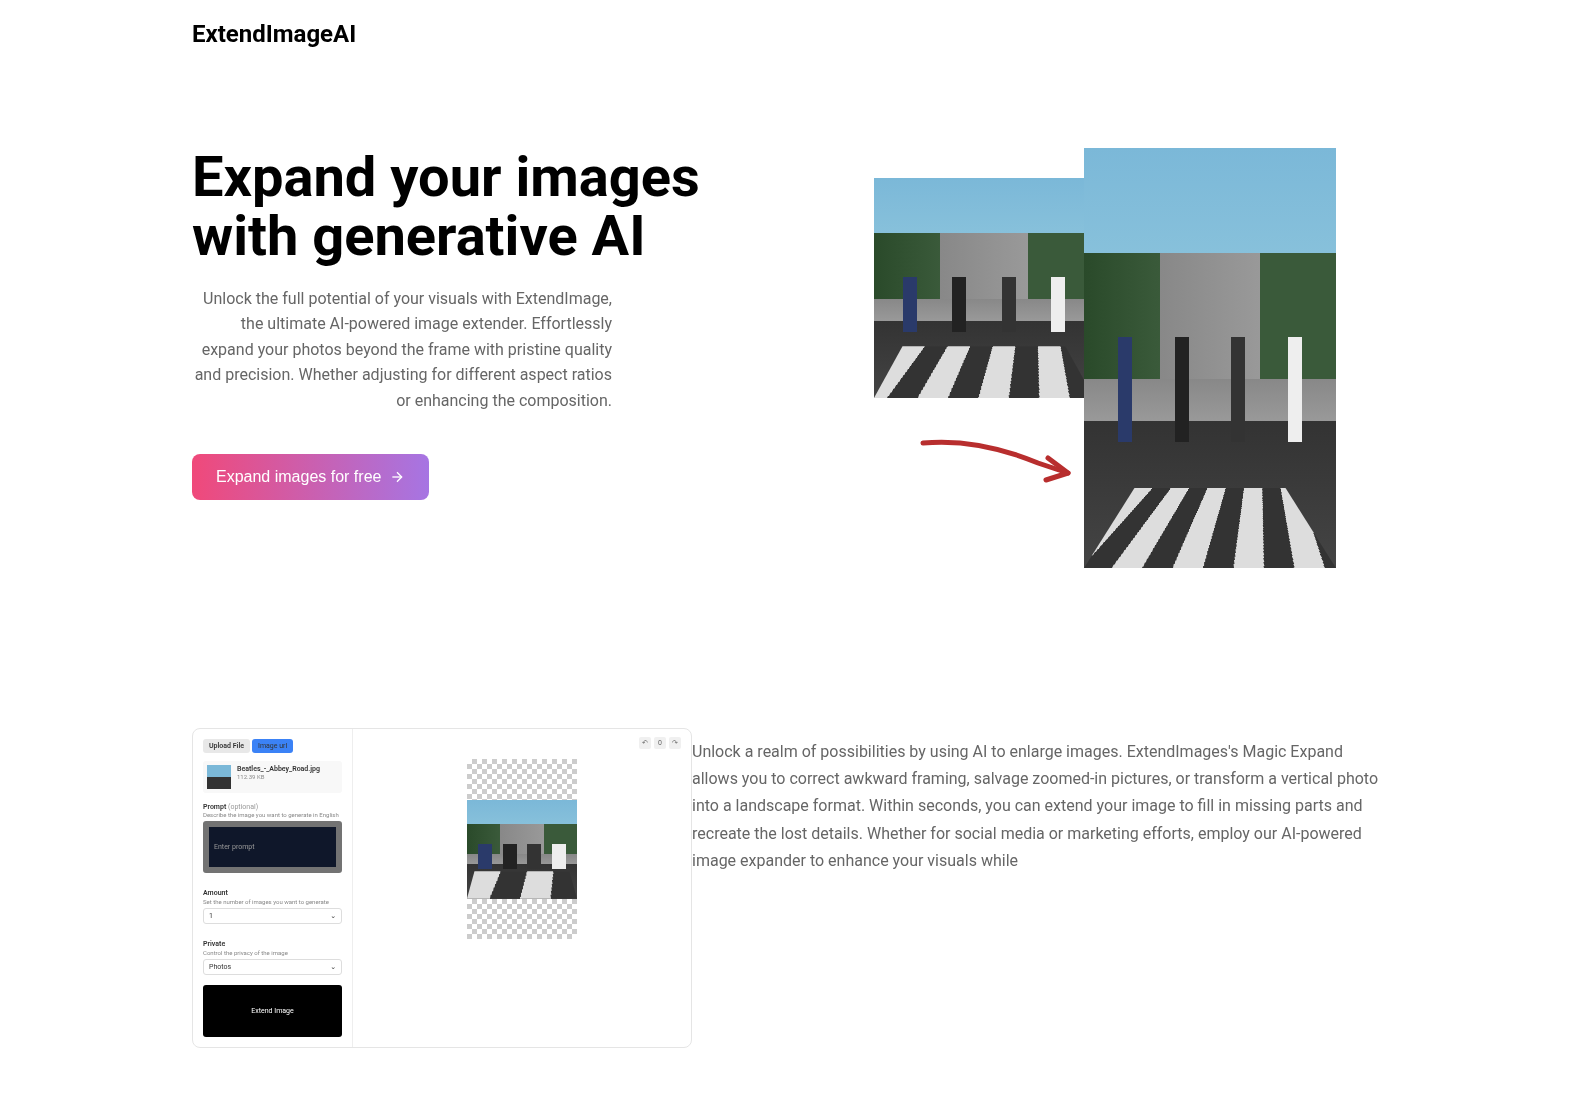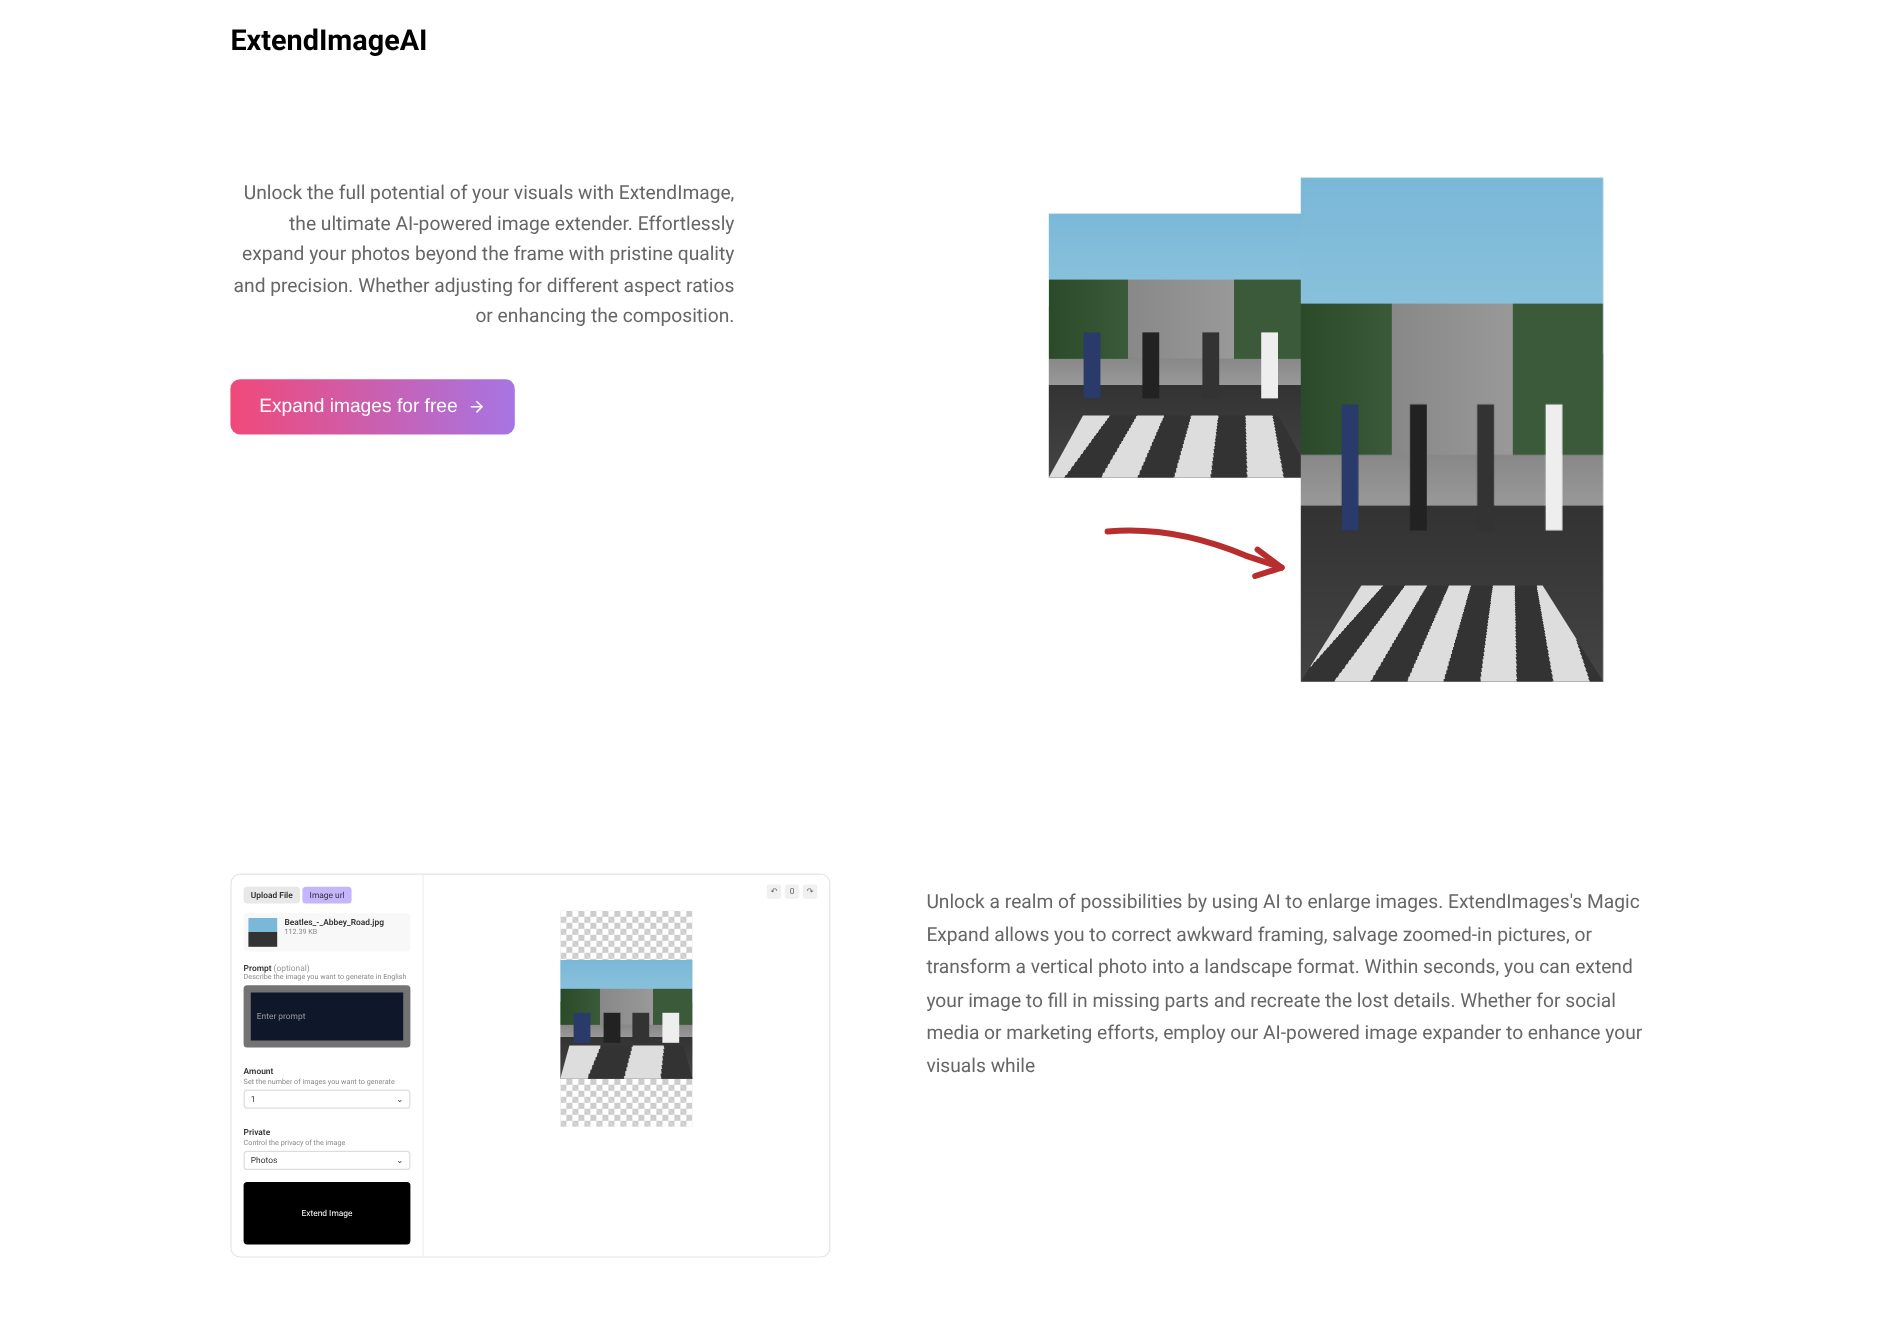--- a/index.html
+++ b/index.html
@@ -16,29 +16,29 @@
 .hero-right { flex: 1; position: relative; display: flex; align-items: flex-start; justify-content: center; }
 .img-before { width: 220px; height: 220px; position: absolute; left: 10px; top: 30px; }
 .img-after { width: 252px; height: 420px; position: absolute; right: 0; top: 0; }
 .arrow { position: absolute; left: 110px; top: 280px; width: 160px; height: 60px; }
 .photo { background: linear-gradient(to bottom, #7BB8D8 0%, #8CC4DC 35%, #5A7845 35%, #6B8A55 55%, #888 55%, #999 65%, #333 65%, #444 100%); position: relative; overflow: hidden; }
 .crosswalk { position: absolute; bottom: 0; left: 0; right: 0; height: 45%; background: repeating-linear-gradient(100deg, #ddd 0 30px, #333 30px 60px); transform: perspective(200px) rotateX(45deg); transform-origin: bottom; }
 .trees { position: absolute; top: 25%; left: 0; right: 0; height: 30%; background: linear-gradient(to right, #2a4a2a 0%, #3a5a3a 30%, #888 30%, #999 70%, #3a5a3a 70%); }
 .people { position: absolute; bottom: 30%; left: 5%; right: 5%; height: 25%; display: flex; justify-content: space-around; align-items: flex-end; }
 .person { width: 14px; height: 100%; }
 .p1 { background: #2a3a6a; } .p2 { background: #222; } .p3 { background: #333; } .p4 { background: #eee; }
-.section2 { display: flex; gap: 80px; padding: 60px 0 40px; }
+.section2 { display: flex; padding: 60px 0 40px; }
 .section2-left { flex: 0 0 500px; }
 .section2-right { flex: 1; padding-top: 10px; }
 .section2-title { font-size: 36px; font-weight: 700; color: #000; line-height: 1.2; margin-bottom: 30px; }
 .section2-desc { font-size: 16px; color: #666; line-height: 1.7; }
 .ui-mock { border: 1px solid #e5e5e5; border-radius: 8px; background: #fff; display: flex; min-height: 280px; }
 .ui-sidebar { width: 160px; border-right: 1px solid #eee; padding: 10px; font-size: 7px; color: #333; }
 .ui-tabs { display: flex; gap: 2px; margin-bottom: 8px; }
-.ui-tab { padding: 3px 6px; background: #c4b5fd; border-radius: 3px; font-size: 7px; }
+.ui-tab { padding: 3px 6px; background: #3b82f6; border-radius: 3px; font-size: 7px; }
 .ui-tab.active { background: #e8e8e8; font-weight: 600; }
 .ui-file { display: flex; gap: 6px; background: #f8f8f8; padding: 4px; border-radius: 3px; margin-bottom: 10px; }
 .ui-thumb { width: 24px; height: 24px; background: linear-gradient(to bottom, #7BB8D8 50%, #333 50%); }
 .ui-file-info { flex: 1; }
 .ui-file-name { font-weight: 600; font-size: 7px; }
 .ui-file-size { font-size: 6px; color: #888; }
 .ui-field { margin-bottom: 10px; }
 .ui-label { font-weight: 600; font-size: 7px; margin-bottom: 1px; margin-top: 16px; }
 .ui-label-opt { color: #999; font-weight: 400; }
 .ui-hint { font-size: 6px; color: #888; margin-bottom: 3px; }
@@ -53,20 +53,21 @@
 </style>
 </head>
 <body>
 
 <div class="container header">
   <div class="logo">ExtendImageAI</div>
 </div>
 
 <div class="container hero">
   <div class="hero-left">
+    <h1 class="hero-title">Expand your images with generative AI</h1>
     <p class="hero-desc">Unlock the full potential of your visuals with ExtendImage, the ultimate AI-powered image extender. Effortlessly expand your photos beyond the frame with pristine quality and precision. Whether adjusting for different aspect ratios or enhancing the composition.</p>
     <button class="cta-btn">
       <span>Expand images for free</span>
       <svg viewBox="0 0 24 24" fill="none" stroke="currentColor" stroke-width="2">
           <line x1="5" y1="12" x2="19" y2="12"></line>
           <polyline points="12 5 19 12 12 19"></polyline>
         </svg>
     </button>
   </div>
   <div class="hero-right">

